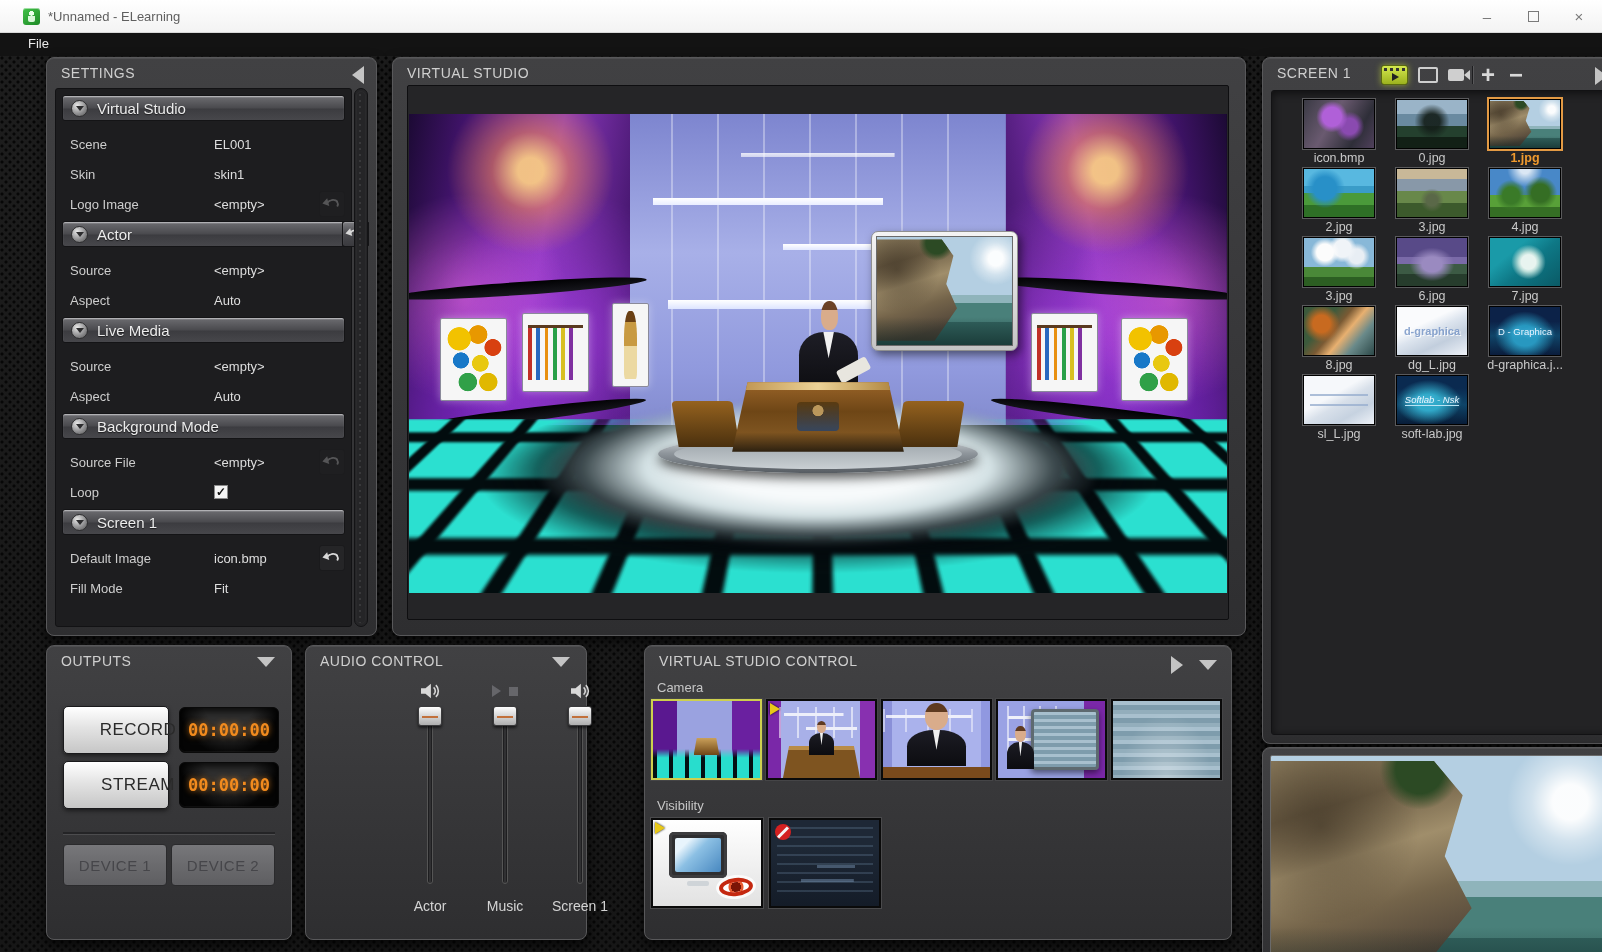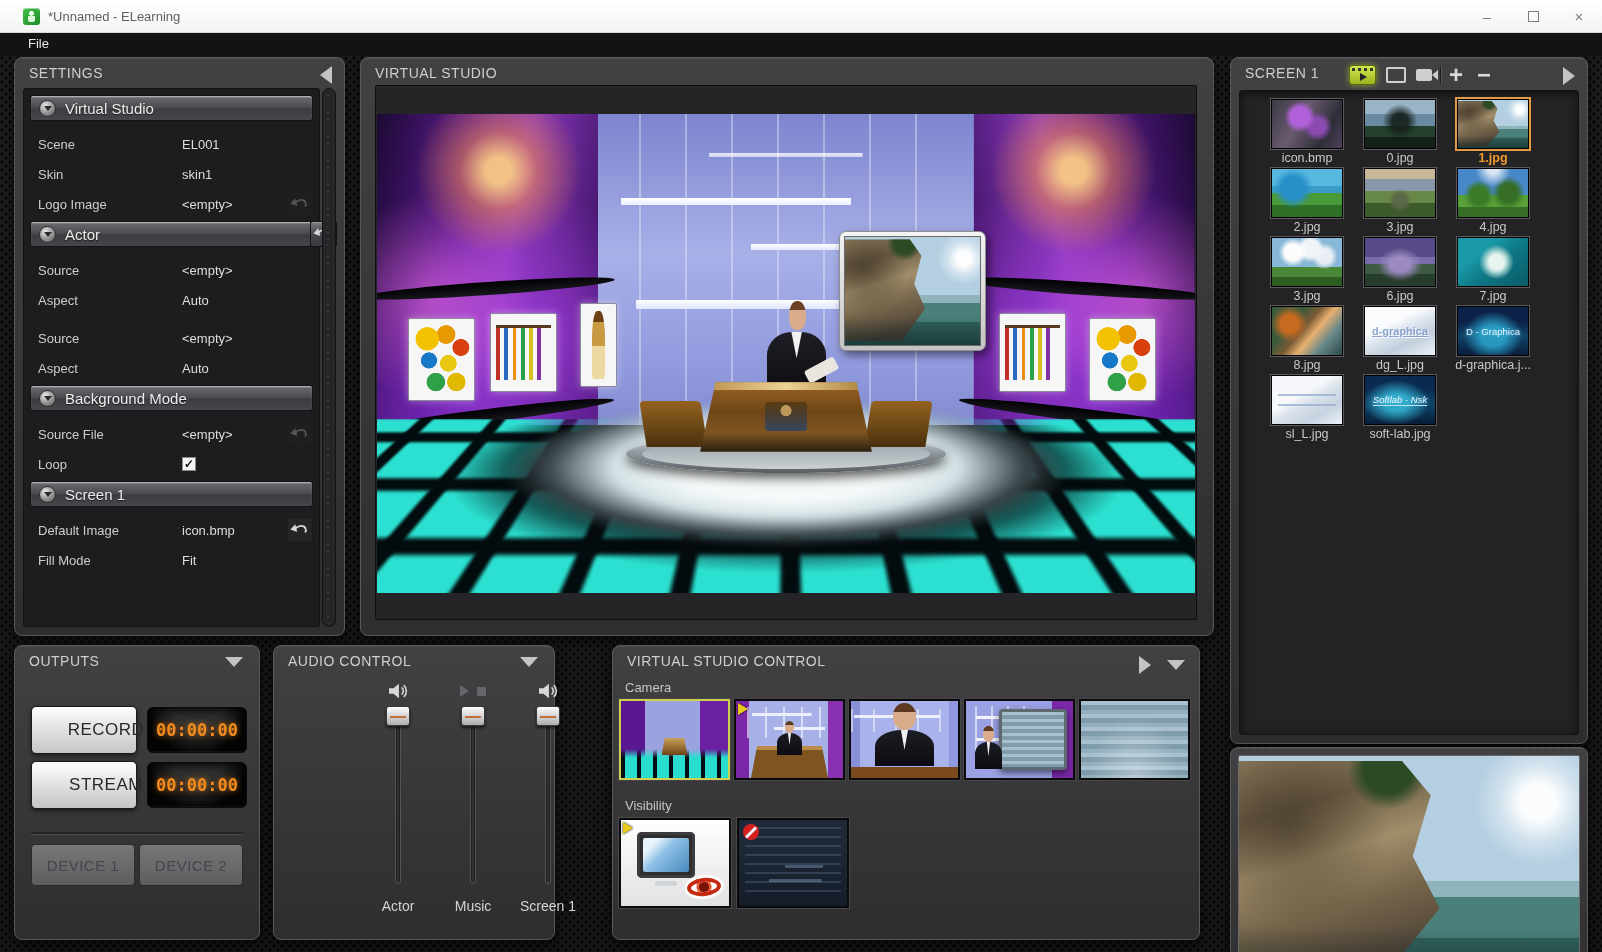--- a/index.html
+++ b/index.html
@@ -17,21 +17,21 @@
   .menubar{position:absolute;left:0;top:33px;width:1602px;height:23px;background:#131313;}
   .menu-item{position:absolute;left:28px;top:3px;font-size:13px;color:#eaeaea;}
 
   
   .workspace{position:absolute;left:0;top:56px;width:1602px;height:896px;
     background-color:#191919;
     background-image:radial-gradient(circle at 2px 2px,#070707 1.3px,transparent 1.8px),radial-gradient(circle at 6px 6px,#070707 1.3px,transparent 1.8px),linear-gradient(180deg,#1d1d1d,#161616);
     background-size:8px 8px,8px 8px,100% 100%;}
 
   
-  .panel{position:absolute;border:1px solid #58585a;border-radius:8px;background:linear-gradient(180deg,#414143,#2e2e30);box-shadow:0 4px 12px rgba(0,0,0,.75),inset 0 1px 0 rgba(255,255,255,.07);}
+  .panel{position:absolute;border:1px solid #58585a;border-radius:8px;background:linear-gradient(180deg,#414143,#2e2e30);box-shadow:0 4px 12px rgba(0,0,0,.75),inset 0 1px 0 rgba(255,255,255,.07);margin-left:32px;}
   .panel-title{position:absolute;left:14px;top:7px;font-size:14px;color:#cfcfcf;letter-spacing:.5px;}
   .tri-down{width:0;height:0;border-left:9px solid transparent;border-right:9px solid transparent;border-top:10px solid #c4c4c4;}
   .tri-right{width:0;height:0;border-top:9px solid transparent;border-bottom:9px solid transparent;border-left:12px solid #c4c4c4;}
   .tri-left{width:0;height:0;border-top:9px solid transparent;border-bottom:9px solid transparent;border-right:12px solid #c4c4c4;}
 
   
   #settings{left:14px;top:1px;width:331px;height:579px;}
   #settings .collapse{position:absolute;right:12px;top:8px;}
   .sets-body{position:absolute;left:8px;top:30px;right:24px;bottom:8px;background:#1d1d1f;border:1px solid #121214;border-radius:3px;padding:4px 6px 0 6px;}
   .scrollbar{position:absolute;right:8px;top:30px;width:14px;bottom:8px;background:#252527;border:1px solid #131315;border-radius:7px;}
@@ -155,21 +155,21 @@
   .tart-icon{background:radial-gradient(circle at 40% 35%,#b060d8 0 18%,transparent 30%),radial-gradient(circle at 65% 55%,#8a4ab0 0 15%,transparent 28%),linear-gradient(120deg,#3a3a44,#6a5a70 40%,#2e2e38 75%,#50405c);}
   .tart-0{background:radial-gradient(circle at 50% 45%,rgba(20,30,25,.9) 0 18%,transparent 40%),linear-gradient(180deg,#9ab4c8 0 30%,#6a8aa0 30% 55%,#24402e 55% 78%,#122016 78%);}
   .tart-2{background:radial-gradient(circle at 30% 40%,#2890c8 0 20%,transparent 35%),linear-gradient(180deg,#58b8e0 0 35%,#3a9cc8 35% 50%,#4a9a3a 50% 75%,#2e7026 75%);}
   .tart-3{background:radial-gradient(circle at 50% 65%,#5a6848 0 12%,transparent 25%),linear-gradient(180deg,#c8b898 0 20%,#8898a8 20% 45%,#68884a 45% 70%,#3c5a2c 70%);}
   .tart-4{background:radial-gradient(circle at 50% 0%,rgba(255,255,255,.8) 0 8%,transparent 30%),radial-gradient(circle at 30% 55%,#3a7a28 0 15%,transparent 28%),radial-gradient(circle at 72% 50%,#356e24 0 16%,transparent 30%),linear-gradient(180deg,#4888c8 0 55%,#58a038 55% 80%,#356e24 80%);}
   .tart-5{background:radial-gradient(circle at 30% 30%,#fcfcfc 0 14%,transparent 24%),radial-gradient(circle at 55% 22%,#f0f4f8 0 16%,transparent 26%),radial-gradient(circle at 75% 38%,#e8eef4 0 12%,transparent 22%),linear-gradient(180deg,#88b8d8 0 60%,#4a8838 60% 82%,#2c5e22 82%);}
   .tart-6{background:radial-gradient(ellipse at 50% 55%,#9a8ac0 0 20%,transparent 45%),linear-gradient(180deg,#584a88 0 40%,#7a6aa8 40% 55%,#3c5a44 55% 75%,#263c2c 75%);}
   .tart-7{background:radial-gradient(circle at 55% 50%,#e8f4f0 0 16%,#b8ddd8 22%,transparent 38%),linear-gradient(140deg,#1a9aa8 0 30%,#0e7886 55%,#0a5a66 100%);}
   .tart-8{background:radial-gradient(circle at 25% 35%,#c86a20 0 14%,transparent 30%),linear-gradient(130deg,#3c5a3c 0 30%,#7a5a34 45%,#e8b070 58%,#6a8a8a 75%,#2c4848 100%);}
   .tart-dg{background:linear-gradient(155deg,#fafbfd 0 35%,#dce4ee 50%,#c2cedd 70%,#eef2f8 100%);display:flex;align-items:center;justify-content:center;}
-  .tart-dg .logo-txt{font-size:11px;font-weight:bold;color:#7a98c8;opacity:.85;text-shadow:1px 1px 0 #fff;text-decoration:underline;}
+  .tart-dg .logo-txt{font-size:11px;font-weight:bold;color:#7a98c8;opacity:.85;text-shadow:1px 1px 0 #fff;}
   .tart-dgr{background:radial-gradient(ellipse at 50% 60%,#2898c0 0 25%,transparent 60%),linear-gradient(180deg,#0c2248 0 30%,#104468 60%,#0a1c3c 100%);display:flex;align-items:center;justify-content:center;}
   .tart-dgr .logo-txt{font-size:9.5px;color:#e8f4ff;text-shadow:0 0 4px #60c8f0;}
   .tart-sl{background:linear-gradient(150deg,#f6f8fb 0 40%,#d8e0ea 55%,#c6d2e0 75%,#eef2f8 100%);position:relative;}
   .tart-sl::after{content:"";position:absolute;left:8%;top:38%;width:84%;height:16%;border-top:2px solid #9ab0d0;border-bottom:2px solid #9ab0d0;opacity:.8;}
   .tart-soft{background:radial-gradient(ellipse at 45% 55%,#30a8c8 0 22%,transparent 60%),linear-gradient(180deg,#0a2a50 0 25%,#0e4468 60%,#081c38 100%);display:flex;align-items:center;justify-content:center;}
   .tart-soft .logo-txt{font-size:9.5px;font-style:italic;color:#eaf6ff;text-shadow:0 0 4px #70d0f0;border-bottom:1px solid #bde4f4;}
 
   
   #preview{left:1230px;top:691px;width:358px;height:249px;padding:7px;}
   #preview .cliff-art{border-radius:2px;}
@@ -302,20 +302,24 @@
       <div class="row-gap"></div>
       <div class="set-row">
         <span class="lbl">Source</span>
         <span class="val">&lt;empty&gt;</span>
       </div>
       <div class="set-row">
         <span class="lbl">Aspect</span>
         <span class="val">Auto</span>
       </div>
 
+      <div class="sec-header">
+        <div class="sec-toggle"></div>
+        <div class="sec-title">Live Media</div>
+      </div>
       <div class="row-gap"></div>
       <div class="set-row">
         <span class="lbl">Source</span>
         <span class="val">&lt;empty&gt;</span>
       </div>
       <div class="set-row">
         <span class="lbl">Aspect</span>
         <span class="val">Auto</span>
       </div>
 

